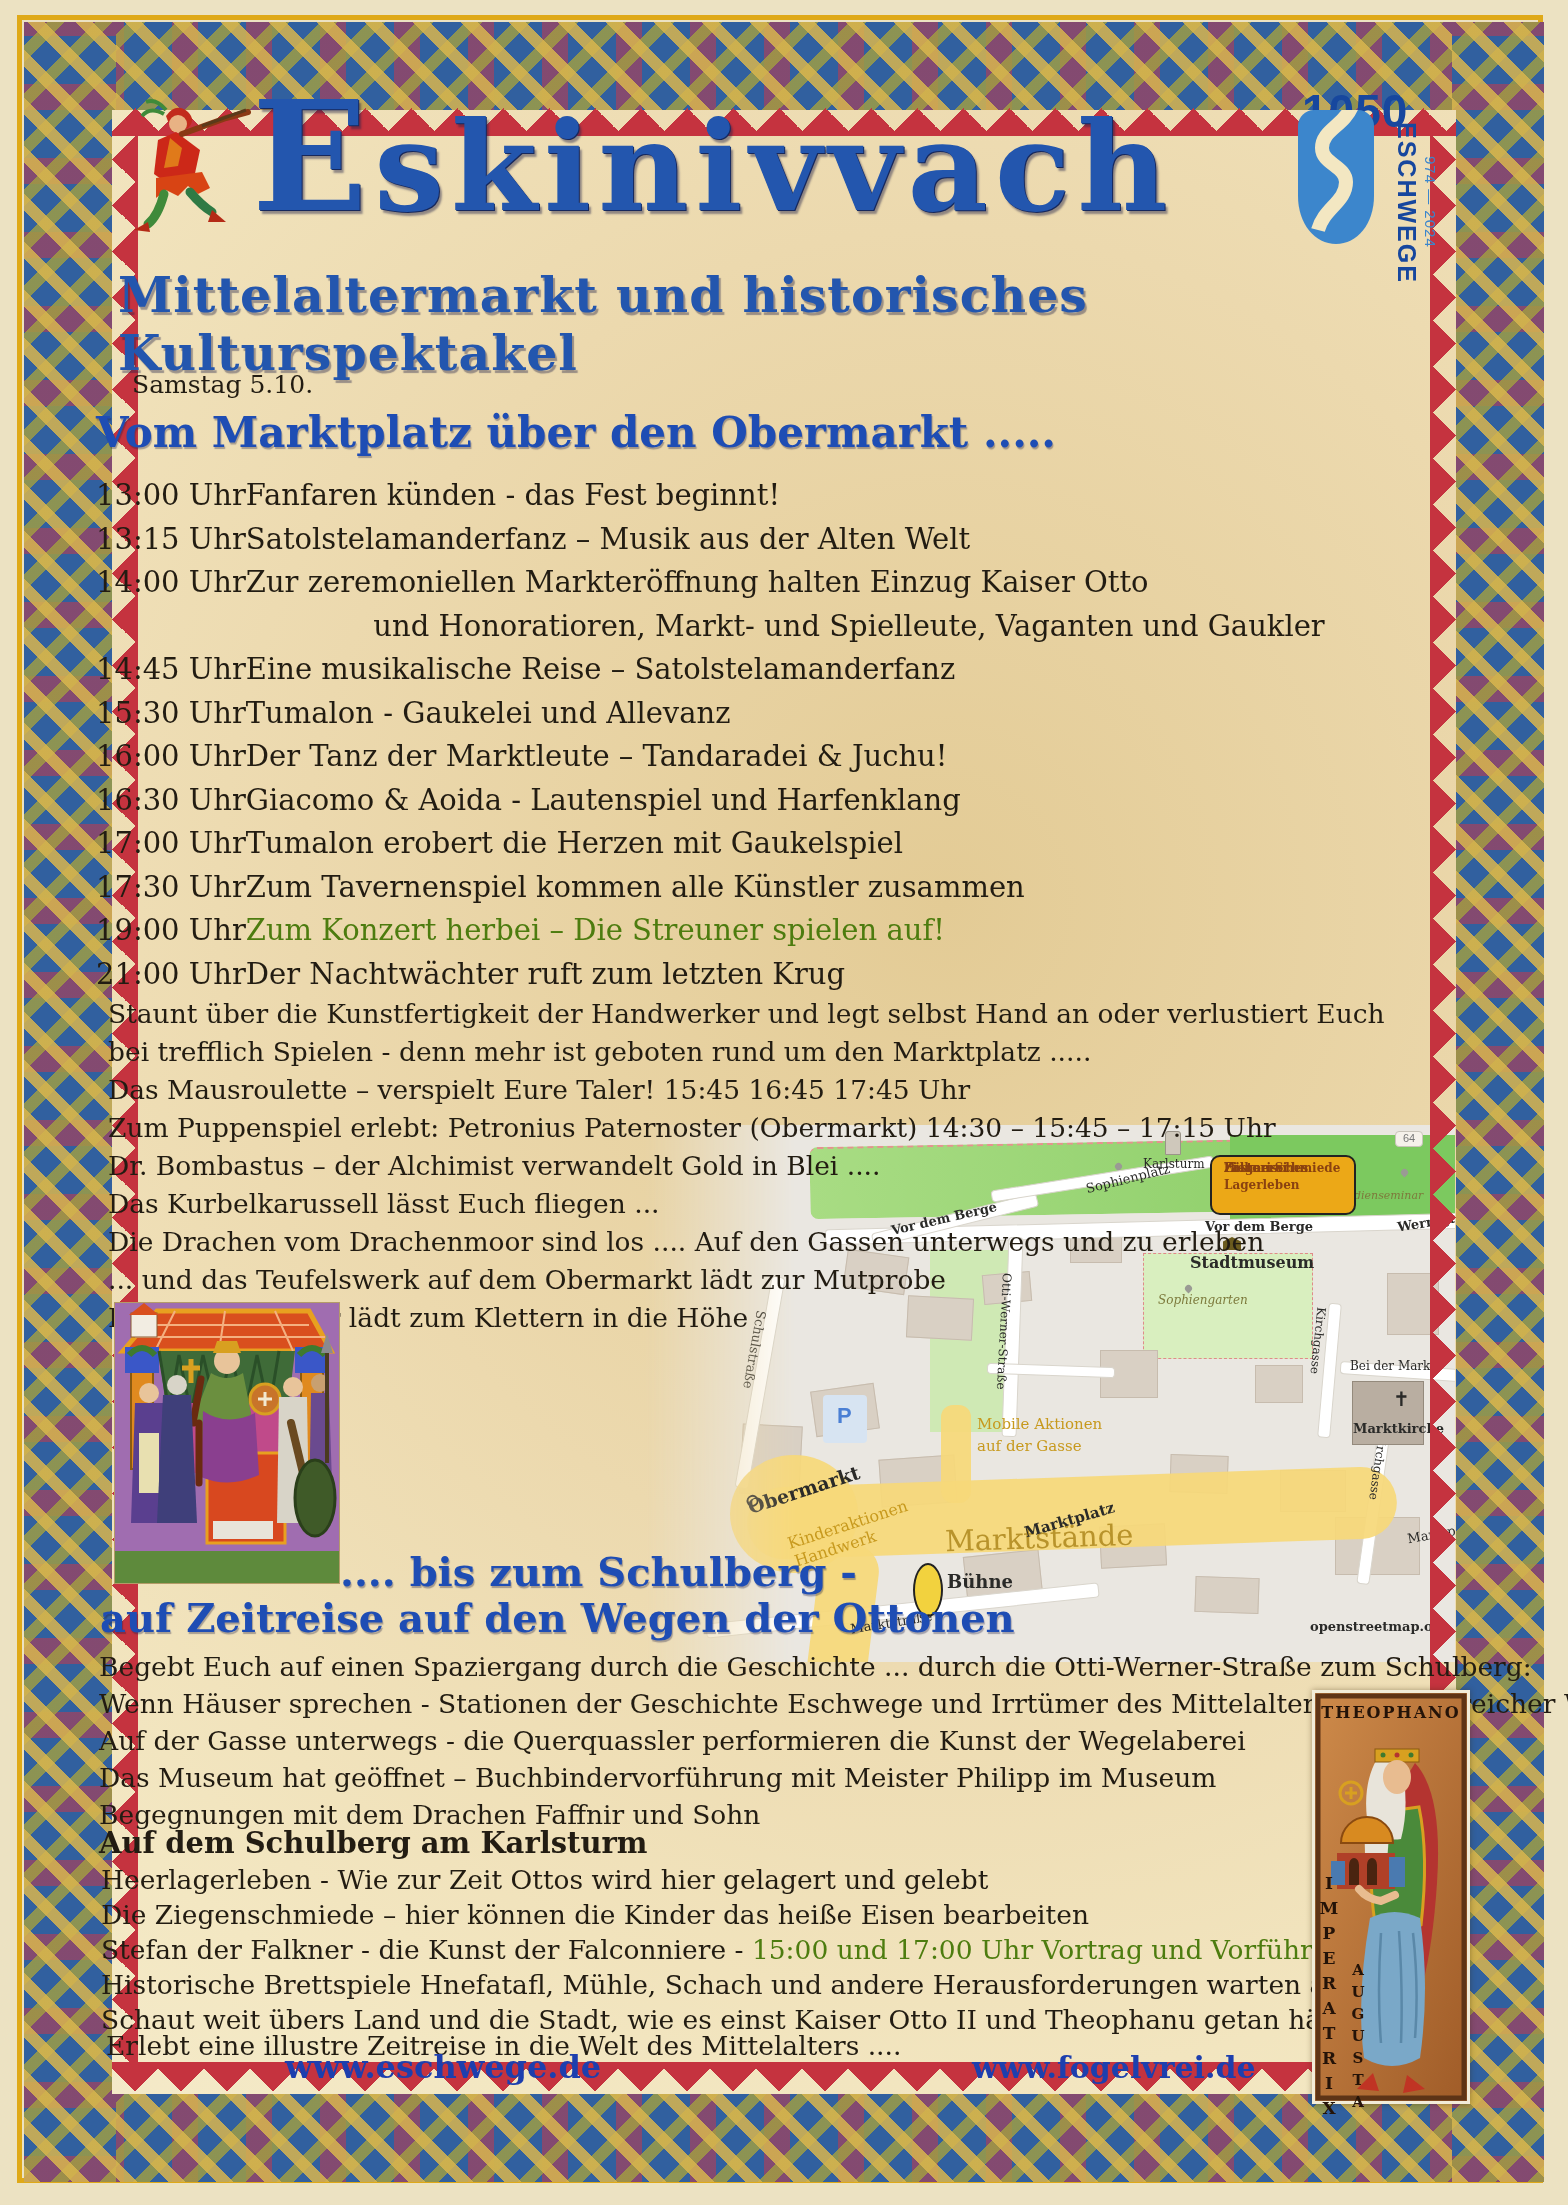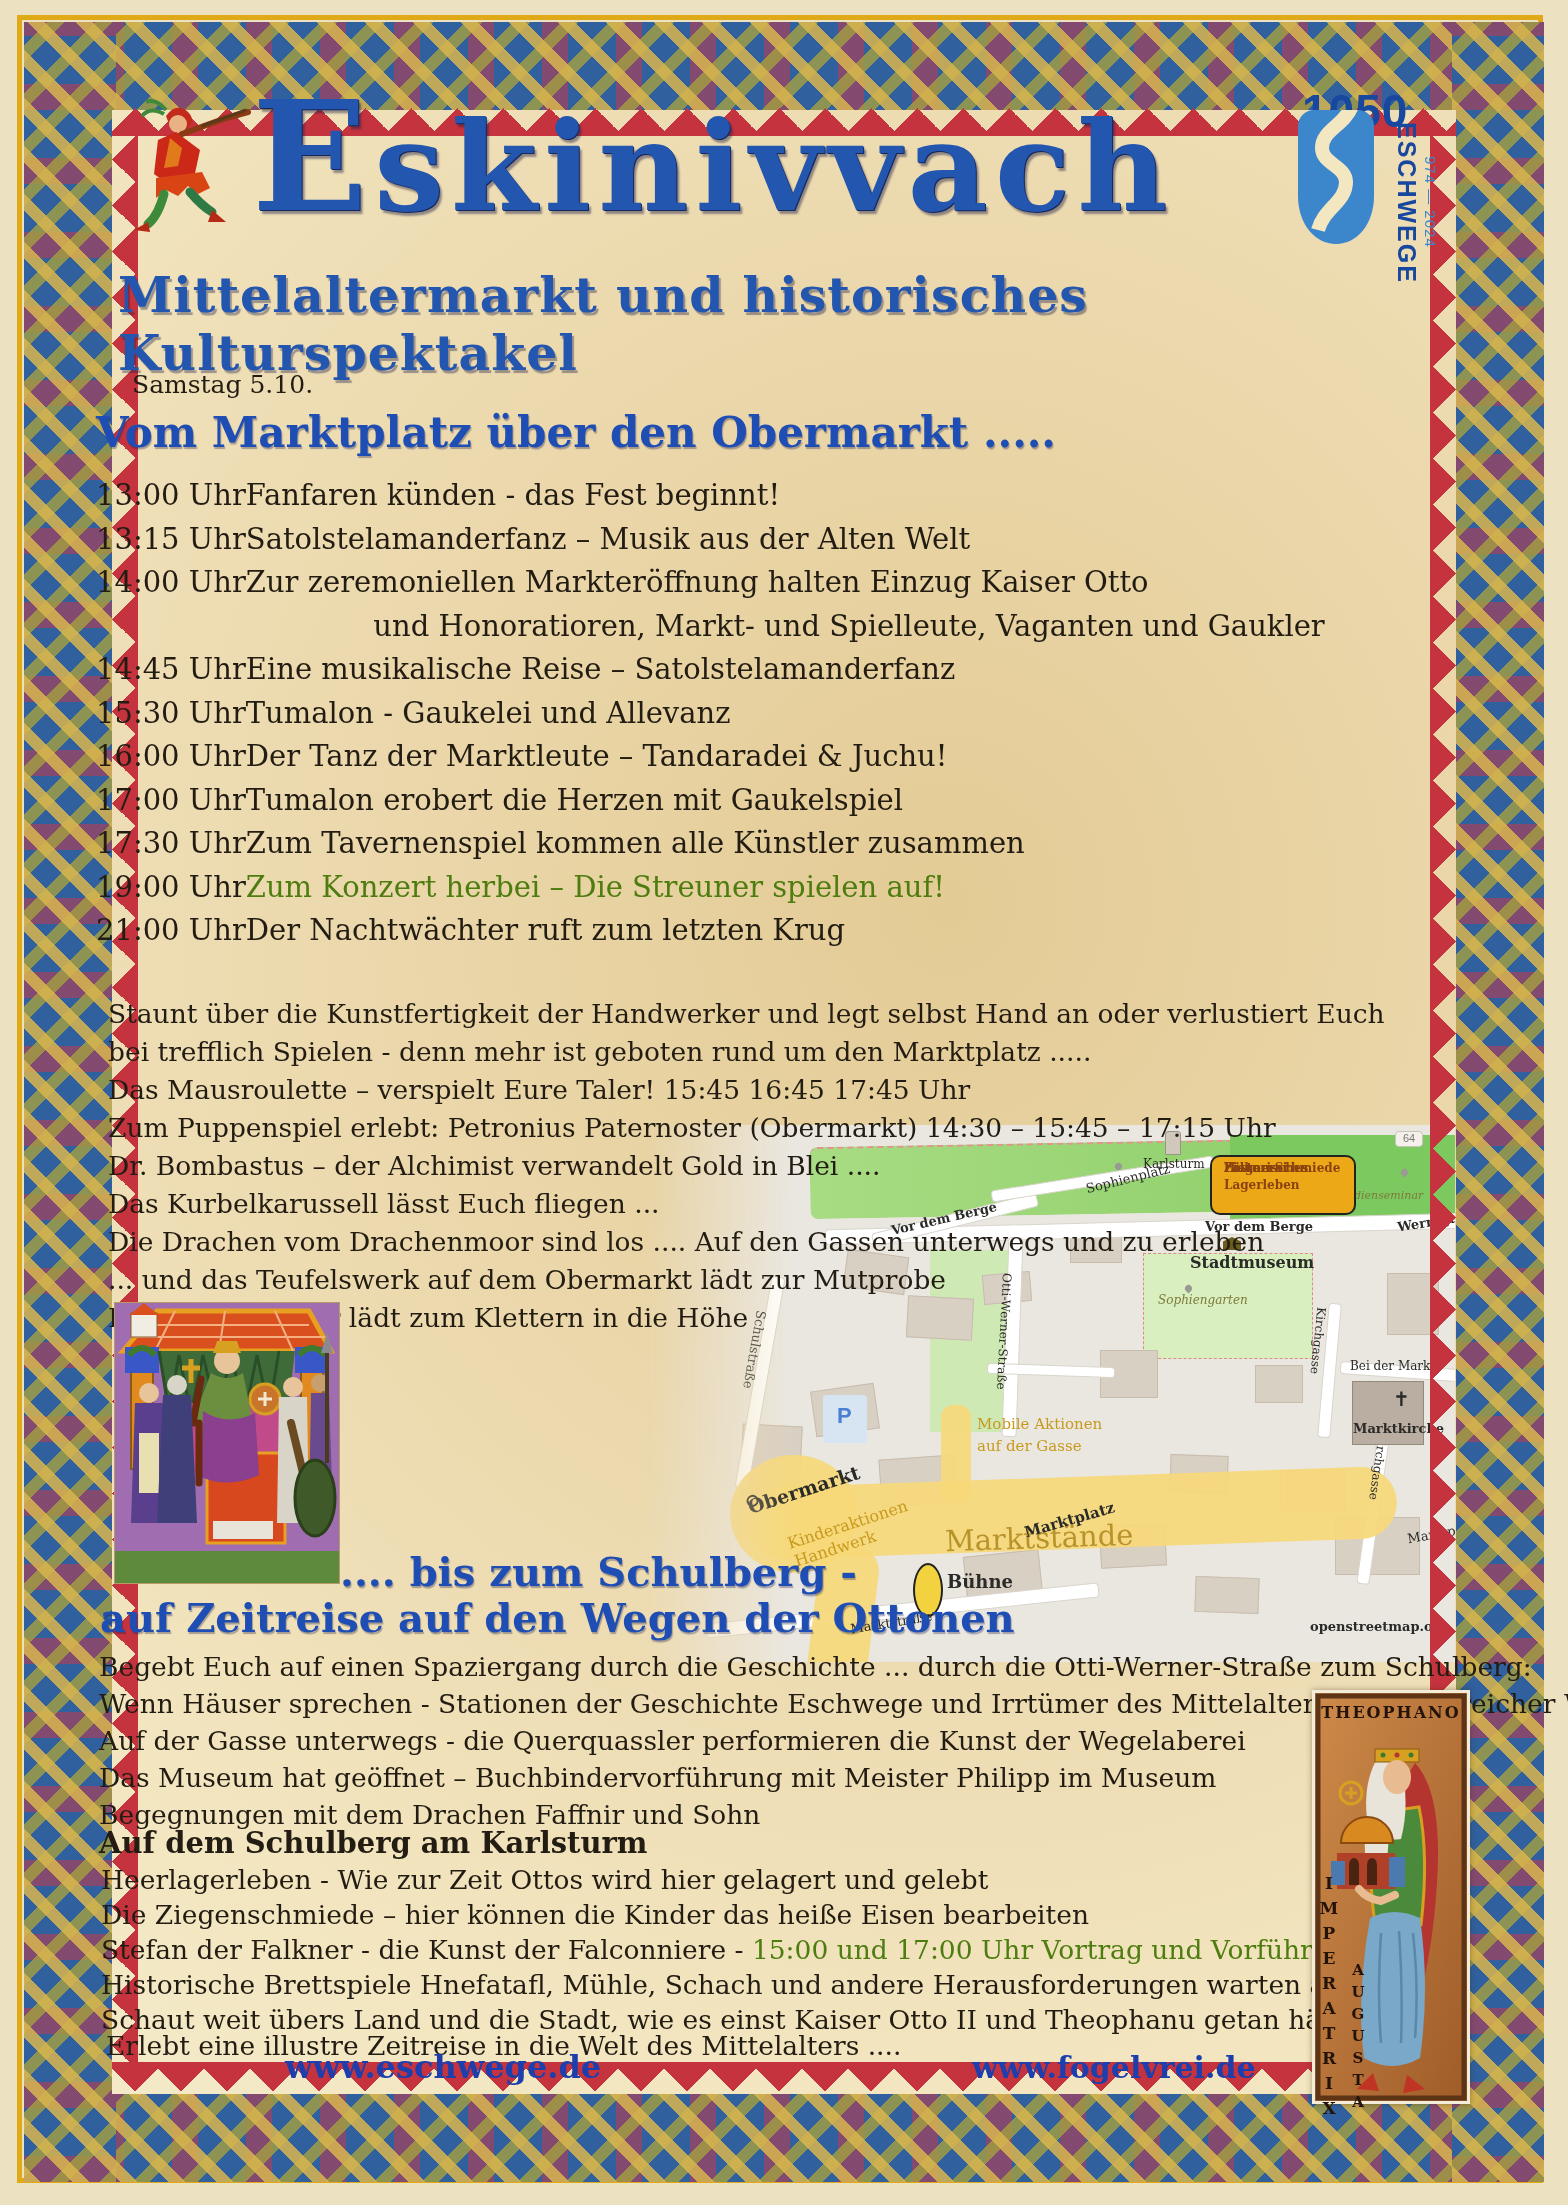--- a/index.html
+++ b/index.html
@@ -147,20 +147,21 @@
   <div class="h-market">Vom Marktplatz über den Obermarkt .....</div>
 
   <div class="schedule">
     <div class="row"><span class="t">13:00 Uhr</span><span>Fanfaren künden - das Fest beginnt!</span></div>
     <div class="row"><span class="t">13:15 Uhr</span><span>Satolstelamanderfanz – Musik aus der Alten Welt</span></div>
     <div class="row"><span class="t">14:00 Uhr</span><span>Zur zeremoniellen Markteröffnung halten Einzug Kaiser Otto</span></div>
     <div class="row indent"><span class="t"></span><span>und Honoratioren, Markt- und Spielleute, Vaganten und Gaukler</span></div>
     <div class="row"><span class="t">14:45 Uhr</span><span>Eine musikalische Reise – Satolstelamanderfanz</span></div>
     <div class="row"><span class="t">15:30 Uhr</span><span>Tumalon - Gaukelei und Allevanz</span></div>
     <div class="row"><span class="t">16:00 Uhr</span><span>Der Tanz der Marktleute – Tandaradei &amp; Juchu!</span></div>
+    <div class="row"><span class="t">16:30 Uhr</span><span>Giacomo &amp; Aoida  - Lautenspiel und Harfenklang</span></div>
     <div class="row"><span class="t">17:00 Uhr</span><span>Tumalon erobert die Herzen mit Gaukelspiel</span></div>
     <div class="row"><span class="t">17:30 Uhr</span><span>Zum Tavernenspiel kommen alle Künstler zusammen</span></div>
     <div class="row"><span class="t">19:00 Uhr</span><span class="blue-text">Zum Konzert herbei – Die Streuner spielen auf!</span></div>
     <div class="row"><span class="t">21:00 Uhr</span><span>Der Nachtwächter ruft zum letzten Krug</span></div>
   </div>
 
   <div class="notes">
     <div>Staunt über die Kunstfertigkeit der Handwerker und legt selbst Hand an oder verlustiert Euch</div>
     <div>bei trefflich Spielen - denn mehr ist geboten rund um den Marktplatz .....</div>
     <div>Das Mausroulette – verspielt Eure Taler!   15:45    16:45     17:45 Uhr</div>

